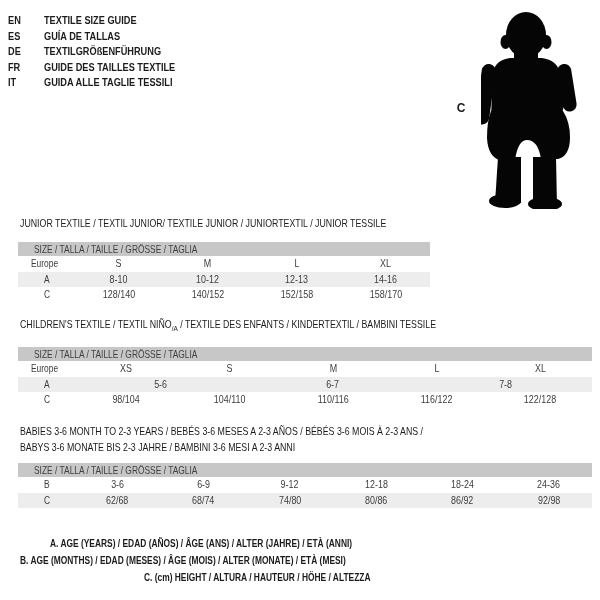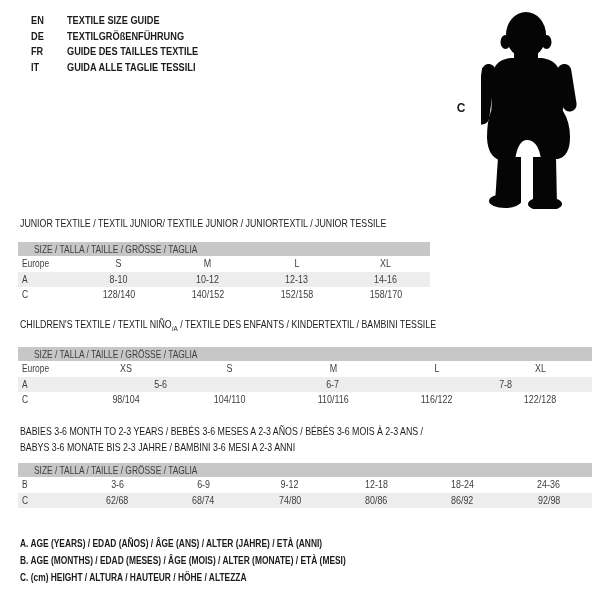--- a/index.html
+++ b/index.html
@@ -5,54 +5,58 @@
   html,body { margin:0; padding:0; background:#ffffff; }
   .page {
     position:relative; width:600px; height:600px; background:#ffffff;
     font-family:"Liberation Sans", sans-serif; color:#1b1b1b; overflow:hidden;
   }
   
   .cond  { display:inline-block; transform:scaleX(0.80); transform-origin:0 50%; white-space:nowrap; }
   .condc { display:inline-block; transform:scaleX(0.85); transform-origin:50% 50%; white-space:nowrap; }
 
   
-  .lang-list { position:absolute; left:31px; top:13px; font-size:11.5px; font-weight:bold; }
+  .lang-list { position:absolute; left:8px; top:13px; font-size:11.5px; font-weight:bold; }
   .lang-row  { display:flex; height:15.6px; line-height:15.6px; }
   .lang-code { width:36px; }
 
   
   .height-line { position:absolute; left:474px; top:8px; height:200px; width:0; }
   .measure-c   { position:absolute; left:452px; top:101px; width:18px; text-align:center;
                  font-size:12px; font-weight:bold; }
   .baby-svg    { position:absolute; left:481px; top:7px; }
 
   
   .sec-title { position:absolute; left:20px; font-size:11px; font-weight:normal; white-space:nowrap; }
   .sec-title sub { font-size:8px; }
 
   
   .tbl { position:absolute; left:18px; font-size:10.5px; color:#3d3d3d; }
   .tbl-head { height:14px; line-height:14px; padding-left:16px; color:#3f3f3f; }
   .trow { display:flex; height:15.5px; line-height:15.5px; }
-  .c0   { width:52px; padding-left:4px; text-align:left; }
+  .c0   { width:52px; padding-left:4px; text-align:center; }
   .cc   { flex:1; text-align:center; }
 
   
   .legend { position:absolute; left:20px; top:535px; font-size:10.5px; font-weight:bold; }
-  .legend-line { height:17px; line-height:17px; }
+  .legend-line { height:17px; line-height:17px;text-align:right; }
 </style>
 </head>
 <body>
 
 <div class="page">
 
   <div class="lang-list">
     <div class="lang-row">
       <span class="lang-code"><span class="cond">EN</span></span>
       <span class="cond">TEXTILE SIZE GUIDE</span>
+    </div>
+    <div class="lang-row">
+      <span class="lang-code"><span class="cond">ES</span></span>
+      <span class="cond">GUÍA DE TALLAS</span>
     </div>
     <div class="lang-row">
       <span class="lang-code"><span class="cond">DE</span></span>
       <span class="cond">TEXTILGRÖßENFÜHRUNG</span>
     </div>
     <div class="lang-row">
       <span class="lang-code"><span class="cond">FR</span></span>
       <span class="cond">GUIDE DES TAILLES TEXTILE</span>
     </div>
     <div class="lang-row">

